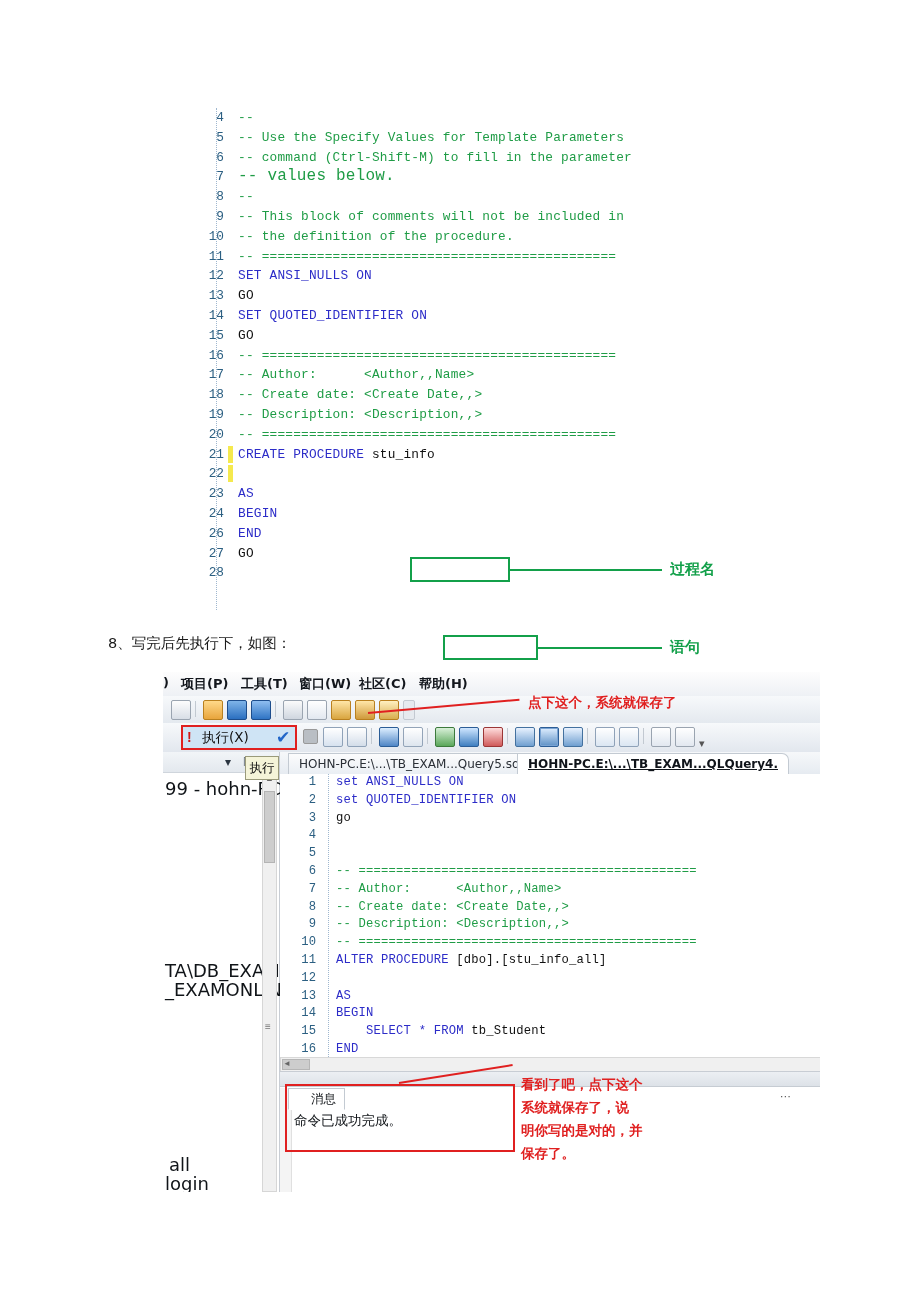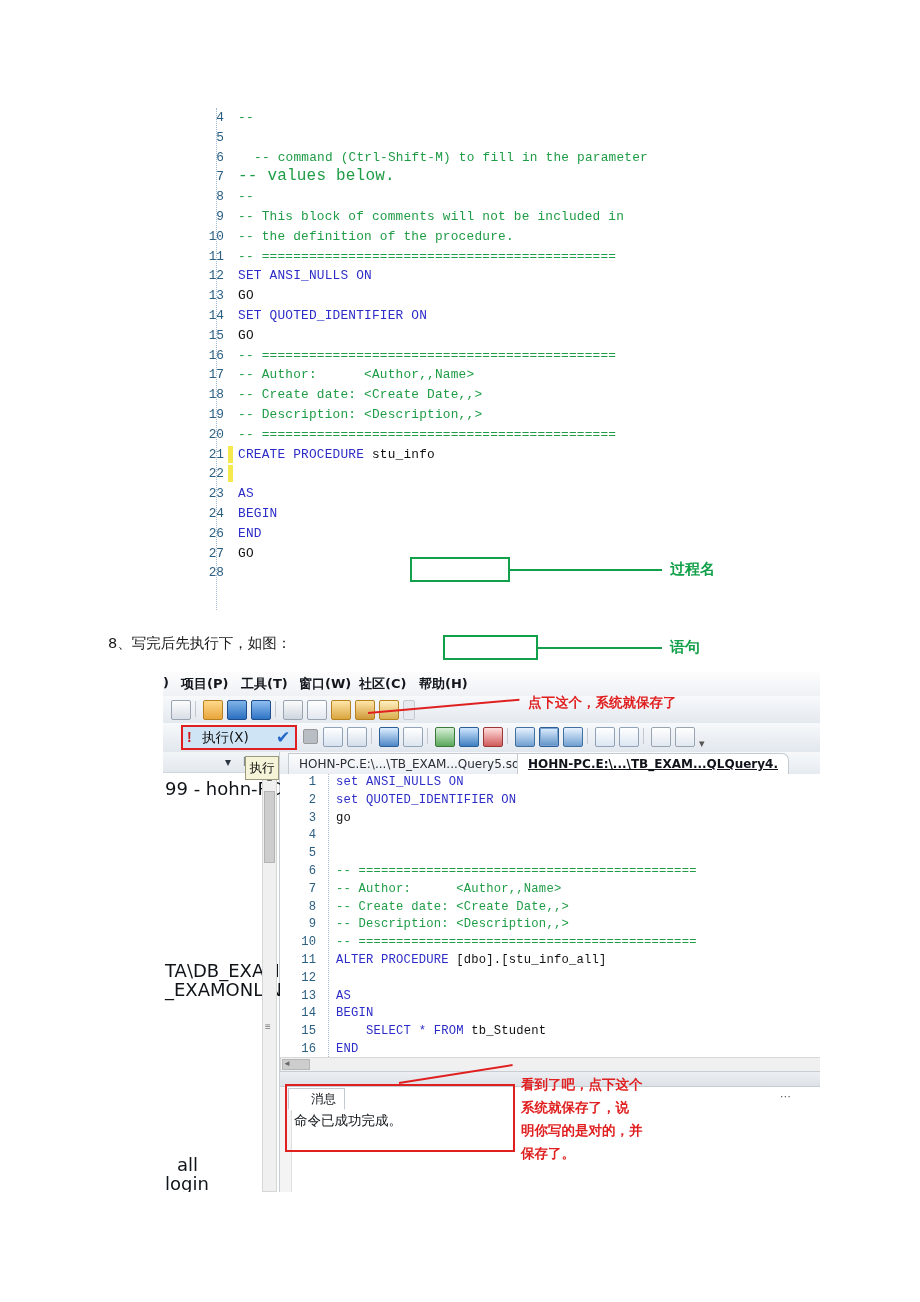--- a/index.html
+++ b/index.html
@@ -107,22 +107,22 @@
   #msgredbox{position:absolute;left:5px;top:12px;width:230px;height:68px;border:2.5px solid #e02020;box-sizing:border-box;}
   #msgdots{position:absolute;right:28px;top:18px;font-size:11px;color:#555;letter-spacing:1px;}
 </style>
 </head>
 <body>
 
 <div id="fig1">
   <div class="gutter-line"></div>
   <div id="fig1-lines">
       <div class="code-row" style="height: 19.8px; line-height: 19.8px;"><span class="ln" style="width: 26px; font-size: 12.8px;">4</span><span class="ch none" style="left: 30px;"></span><span class="tx" style="left: 40px; font-size: 12.8px;"><span class="cmt">--</span></span></div>
-      <div class="code-row" style="height: 19.8px; line-height: 19.8px;"><span class="ln" style="width: 26px; font-size: 12.8px;">5</span><span class="ch none" style="left: 30px;"></span></div>
-      <div class="code-row" style="height: 19.8px; line-height: 19.8px;"><span class="ln" style="width: 26px; font-size: 12.8px;">6</span><span class="ch none" style="left: 30px;"></span><span class="tx" style="left: 40px; font-size: 12.8px; margin-left: 16px;"><span class="cmt">-- command (Ctrl-Shift-M) to fill in the parameter</span></span></div>
+      <div class="code-row" style="height: 19.8px; line-height: 19.8px;"><span class="ln" style="width: 26px; font-size: 12.8px;">5</span><span class="ch none" style="left: 30px;"></span><span class="tx" style="left: 40px; font-size: 12.8px;"><span class="cmt">-- Use the Specify Values for Template Parameters</span></span></div>
+      <div class="code-row" style="height: 19.8px; line-height: 19.8px;"><span class="ln" style="width: 26px; font-size: 12.8px;">6</span><span class="ch none" style="left: 30px;"></span><span class="tx" style="left: 40px; font-size: 12.8px;"><span class="cmt">-- command (Ctrl-Shift-M) to fill in the parameter</span></span></div>
       <div class="code-row" style="height: 19.8px; line-height: 19.8px;"><span class="ln" style="width: 26px; font-size: 12.8px;">7</span><span class="ch none" style="left: 30px;"></span><span class="tx" style="left: 40px; font-size: 16px;"><span class="cmt">-- values below.</span></span></div>
       <div class="code-row" style="height: 19.8px; line-height: 19.8px;"><span class="ln" style="width: 26px; font-size: 12.8px;">8</span><span class="ch none" style="left: 30px;"></span><span class="tx" style="left: 40px; font-size: 12.8px;"><span class="cmt">--</span></span></div>
       <div class="code-row" style="height: 19.8px; line-height: 19.8px;"><span class="ln" style="width: 26px; font-size: 12.8px;">9</span><span class="ch none" style="left: 30px;"></span><span class="tx" style="left: 40px; font-size: 12.8px;"><span class="cmt">-- This block of comments will not be included in</span></span></div>
       <div class="code-row" style="height: 19.8px; line-height: 19.8px;"><span class="ln" style="width: 26px; font-size: 12.8px;">10</span><span class="ch none" style="left: 30px;"></span><span class="tx" style="left: 40px; font-size: 12.8px;"><span class="cmt">-- the definition of the procedure.</span></span></div>
       <div class="code-row" style="height: 19.8px; line-height: 19.8px;"><span class="ln" style="width: 26px; font-size: 12.8px;">11</span><span class="ch none" style="left: 30px;"></span><span class="tx" style="left: 40px; font-size: 12.8px;"><span class="cmt">-- =============================================</span></span></div>
       <div class="code-row" style="height: 19.8px; line-height: 19.8px;"><span class="ln" style="width: 26px; font-size: 12.8px;">12</span><span class="ch none" style="left: 30px;"></span><span class="tx" style="left: 40px; font-size: 12.8px;"><span class="kw">SET ANSI_NULLS ON</span></span></div>
       <div class="code-row" style="height: 19.8px; line-height: 19.8px;"><span class="ln" style="width: 26px; font-size: 12.8px;">13</span><span class="ch none" style="left: 30px;"></span><span class="tx" style="left: 40px; font-size: 12.8px;"><span class="pln">GO</span></span></div>
       <div class="code-row" style="height: 19.8px; line-height: 19.8px;"><span class="ln" style="width: 26px; font-size: 12.8px;">14</span><span class="ch none" style="left: 30px;"></span><span class="tx" style="left: 40px; font-size: 12.8px;"><span class="kw">SET QUOTED_IDENTIFIER ON</span></span></div>
       <div class="code-row" style="height: 19.8px; line-height: 19.8px;"><span class="ln" style="width: 26px; font-size: 12.8px;">15</span><span class="ch none" style="left: 30px;"></span><span class="tx" style="left: 40px; font-size: 12.8px;"><span class="pln">GO</span></span></div>
       <div class="code-row" style="height: 19.8px; line-height: 19.8px;"><span class="ln" style="width: 26px; font-size: 12.8px;">16</span><span class="ch none" style="left: 30px;"></span><span class="tx" style="left: 40px; font-size: 12.8px;"><span class="cmt">-- =============================================</span></span></div>
@@ -213,21 +213,21 @@
 
   <div id="leftpanel">
     <div id="lphead">
       <div class="hico" style="left:62px;">▾</div>
       <div class="hico" style="left:80px;">⇱</div>
       <div class="hico" style="left:97px;">✕</div>
     </div>
     <div class="lptext" style="left:2px;top:26px;">99 - hohn-PC\h</div>
     <div class="lptext" style="left:2px;top:208px;">TA\DB_EXAMO</div>
     <div class="lptext" style="left:2px;top:227px;">_EXAMONLINE</div>
-    <div class="lptext" style="left:14px;top:402px;text-align:right;">all</div>
+    <div class="lptext" style="left:6px;top:402px;text-align:right;">all</div>
     <div class="lptext" style="left:2px;top:421px;">login</div>
 
     <div id="lpscroll">
       <div style="position:absolute;left:2px;top:0;font-size:9px;color:#666;">▲</div>
       <div id="lpthumb"></div>
       <div id="lpgrip">≡</div>
     </div>
   </div>
   <div id="exectip">执行</div>
 

